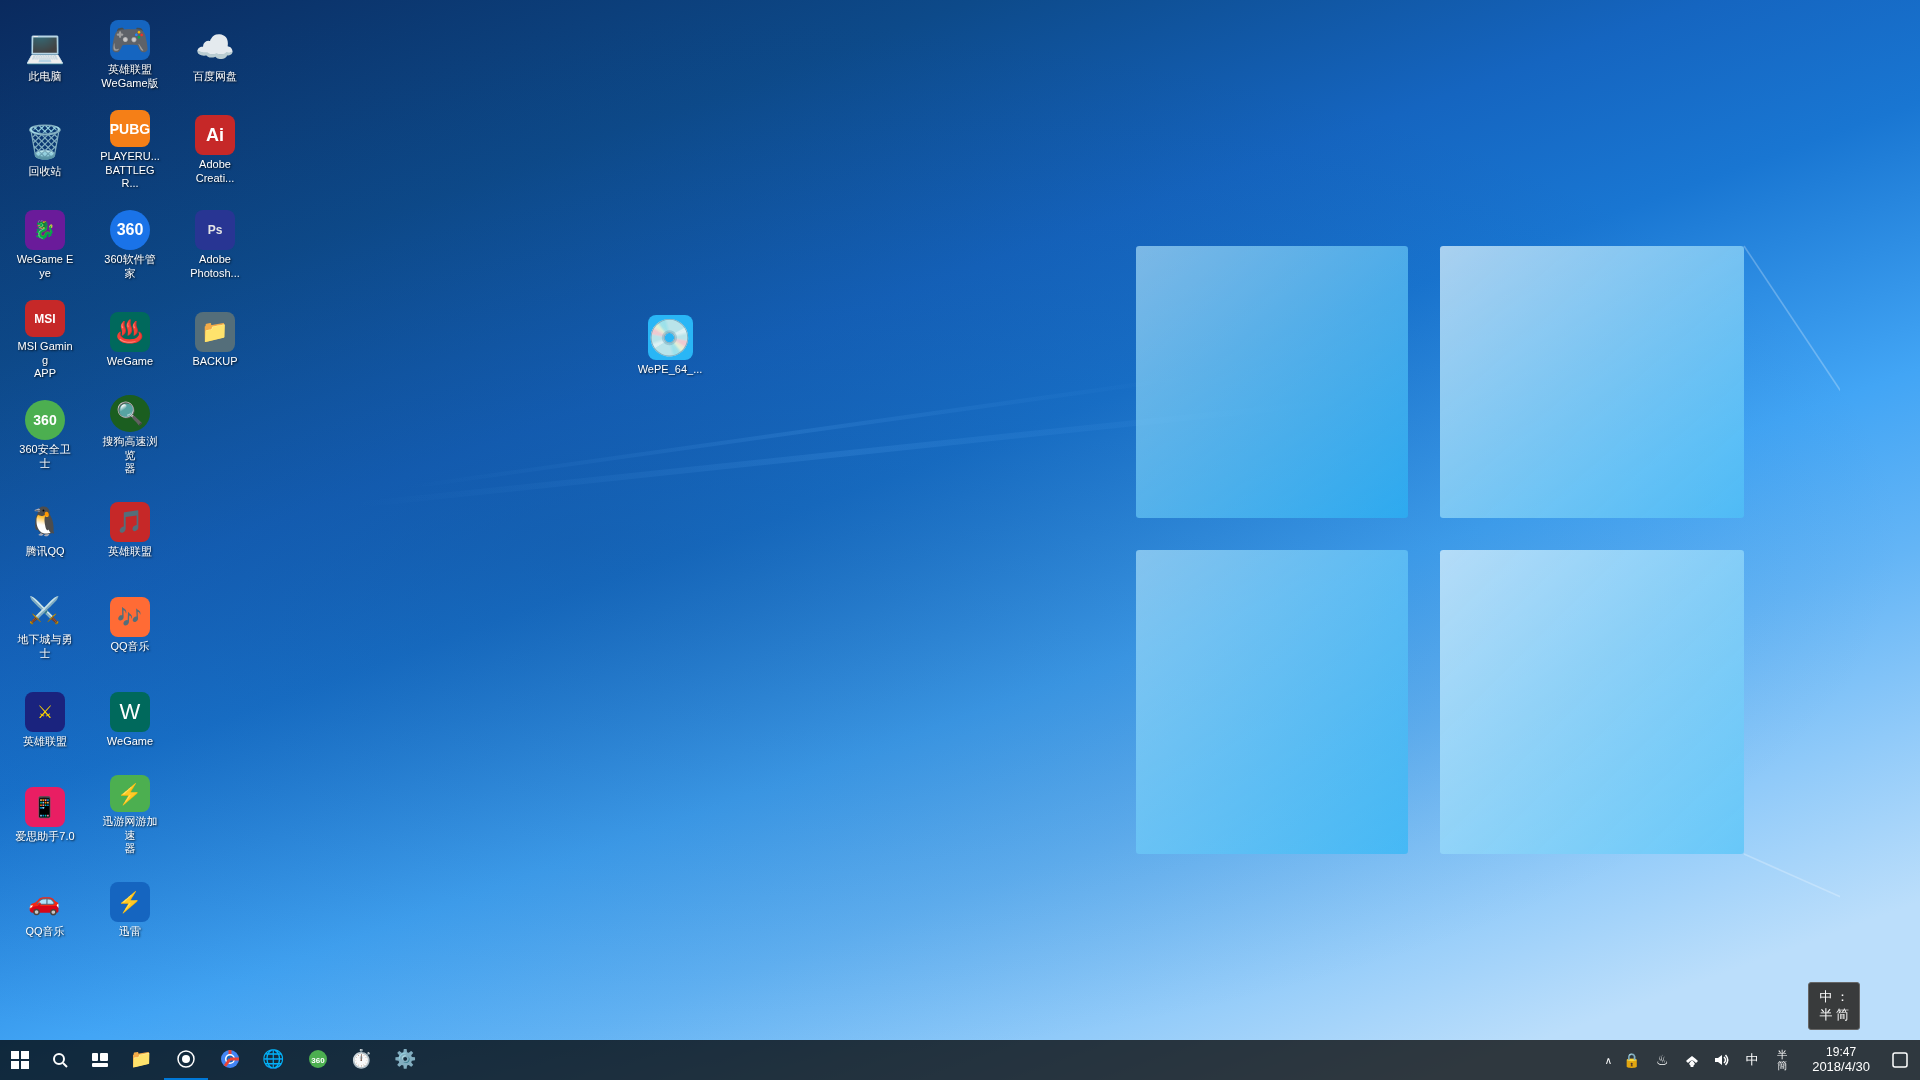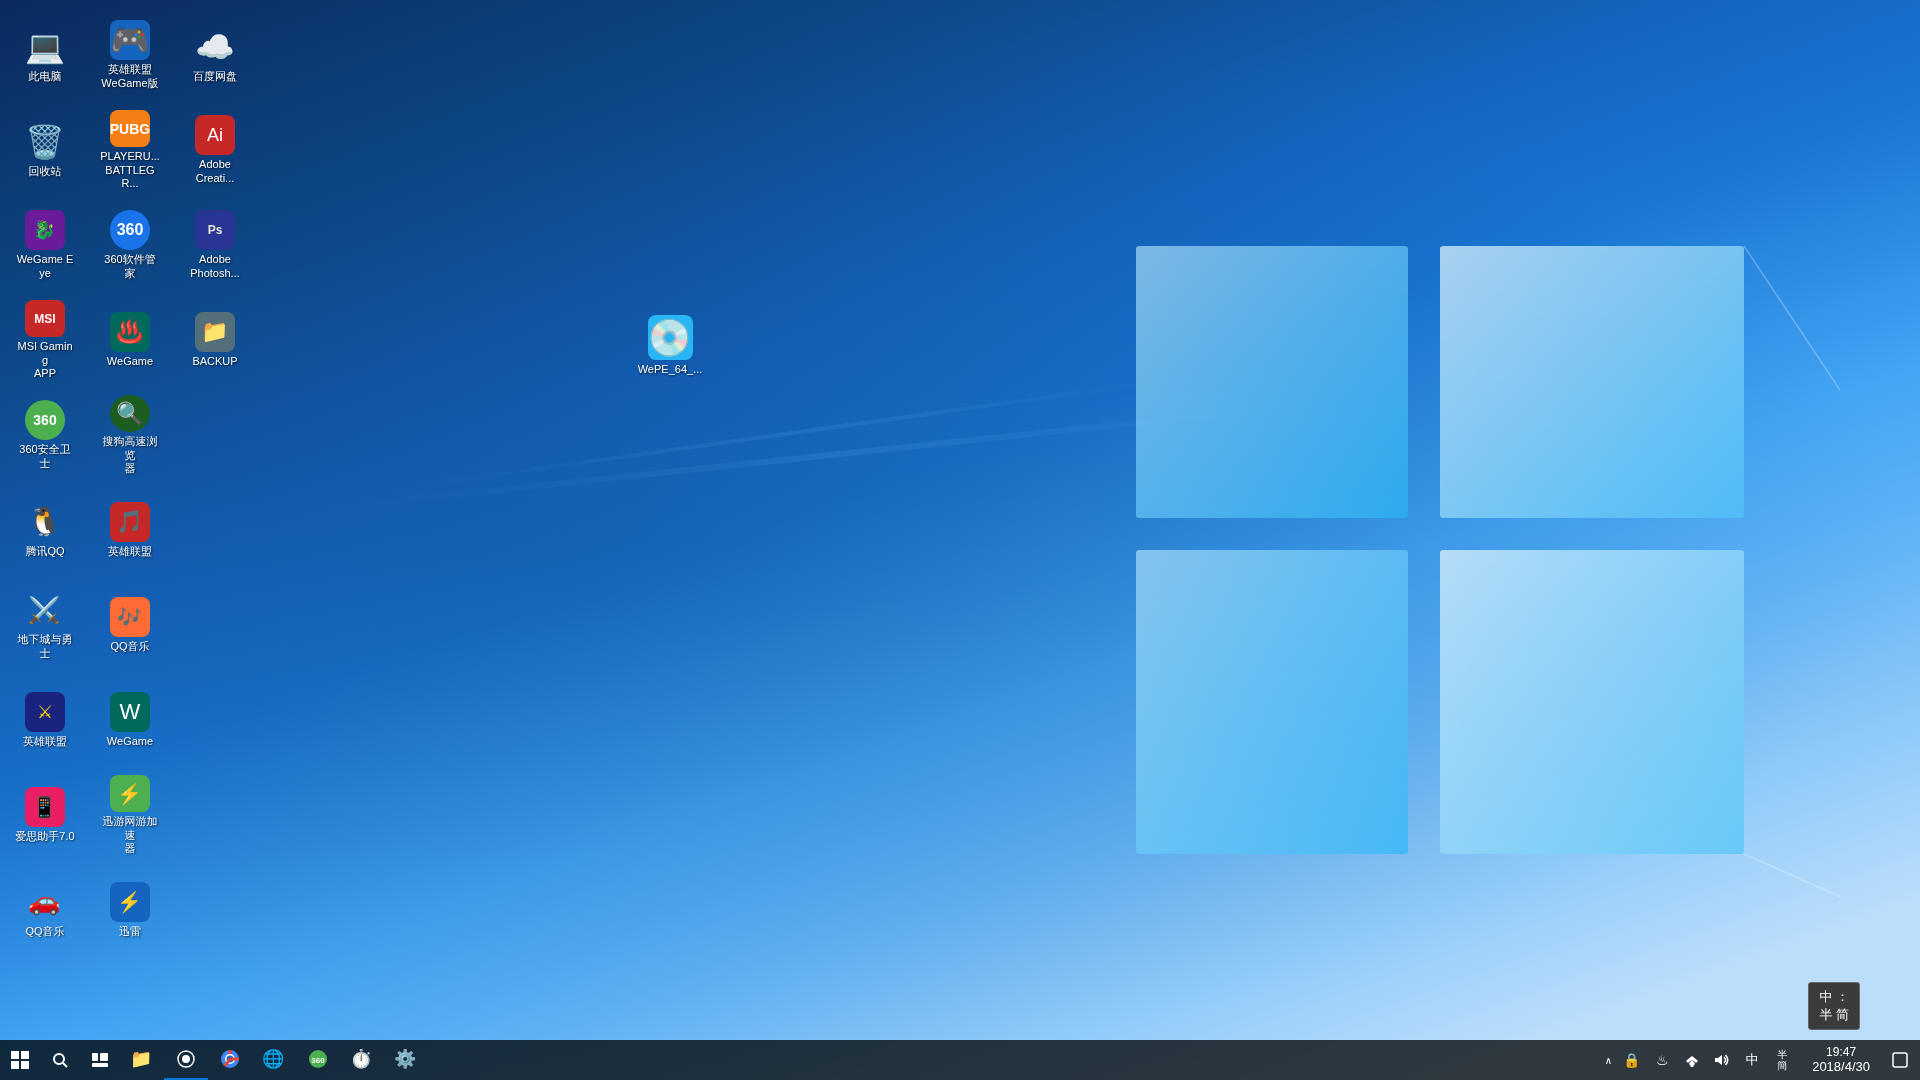--- a/index.html
+++ b/index.html
@@ -319,21 +319,21 @@
 
     <div class="desktop-icon">
       <div class="icon-img">🗑️</div>
       <div class="icon-label">回收站</div>
     </div>
     <div class="desktop-icon">
       <div class="icon-img icon-bg-yellow" style="font-size:14px;font-weight:bold;color:white;">PUBG</div>
       <div class="icon-label">PLAYERU...<br>BATTLEGR...</div>
     </div>
     <div class="desktop-icon">
-      <div class="icon-img icon-bg-red" style="font-size:18px;font-weight:normal;color:white;">Ai</div>
+      <div class="icon-img icon-bg-red" style="font-size:18px;font-weight:bold;color:white;">Ai</div>
       <div class="icon-label">Adobe<br>Creati...</div>
     </div>
 
     <div class="desktop-icon">
       <div class="icon-img icon-bg-purple" style="font-size:18px;">🐉</div>
       <div class="icon-label">WeGame Eye</div>
     </div>
     <div class="desktop-icon">
       <div class="icon-img" style="background:#1a73e8;border-radius:50%;color:white;font-size:16px;font-weight:bold;">360</div>
       <div class="icon-label">360软件管家</div>

